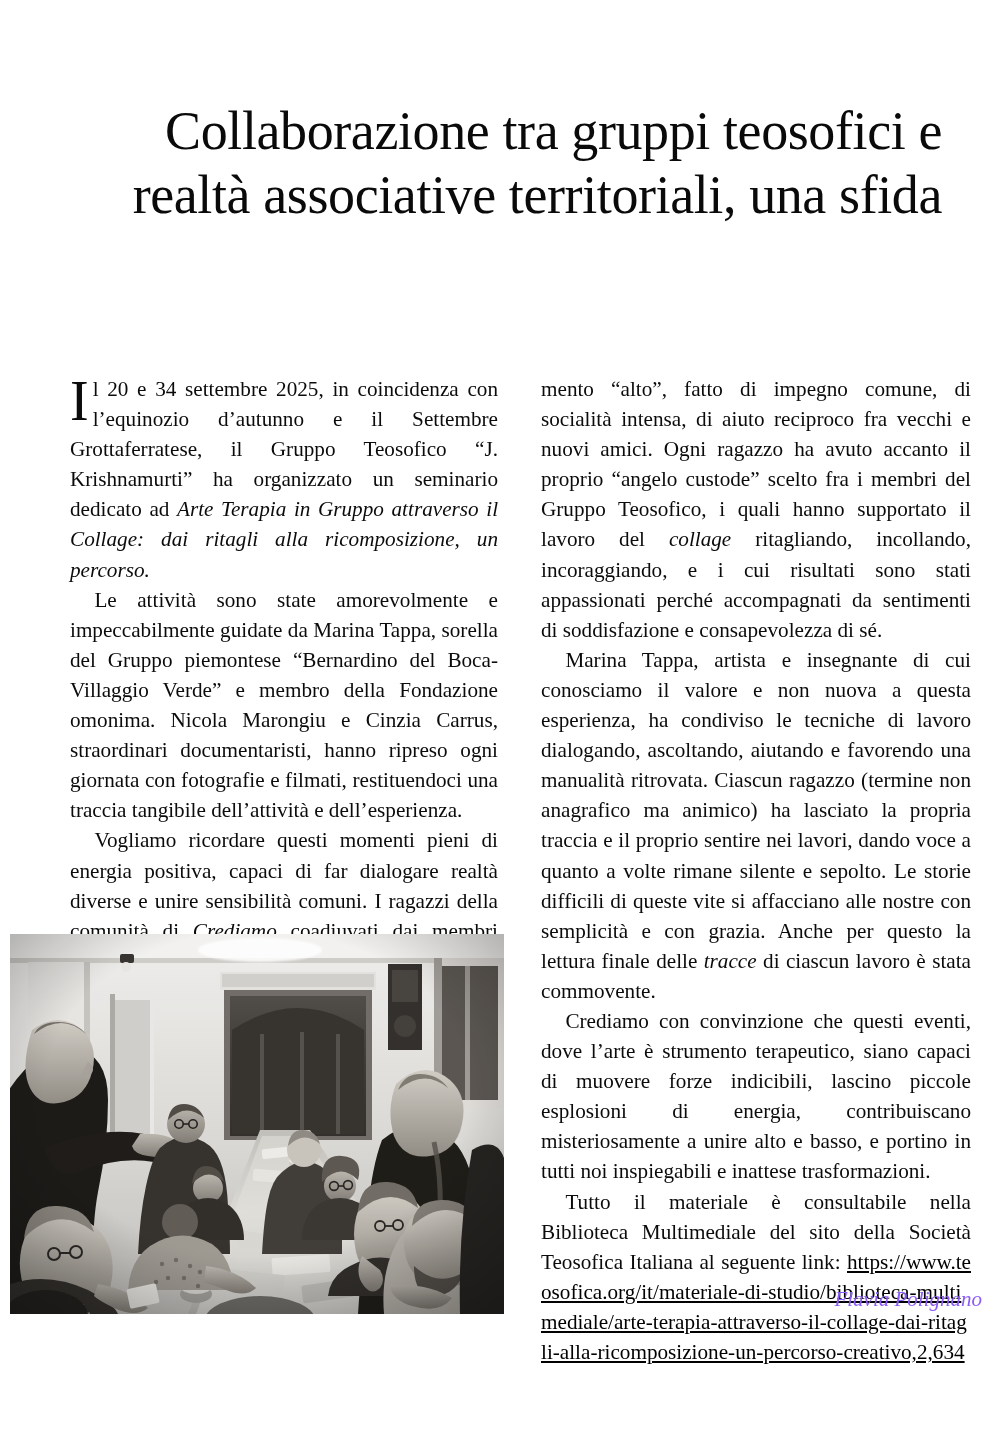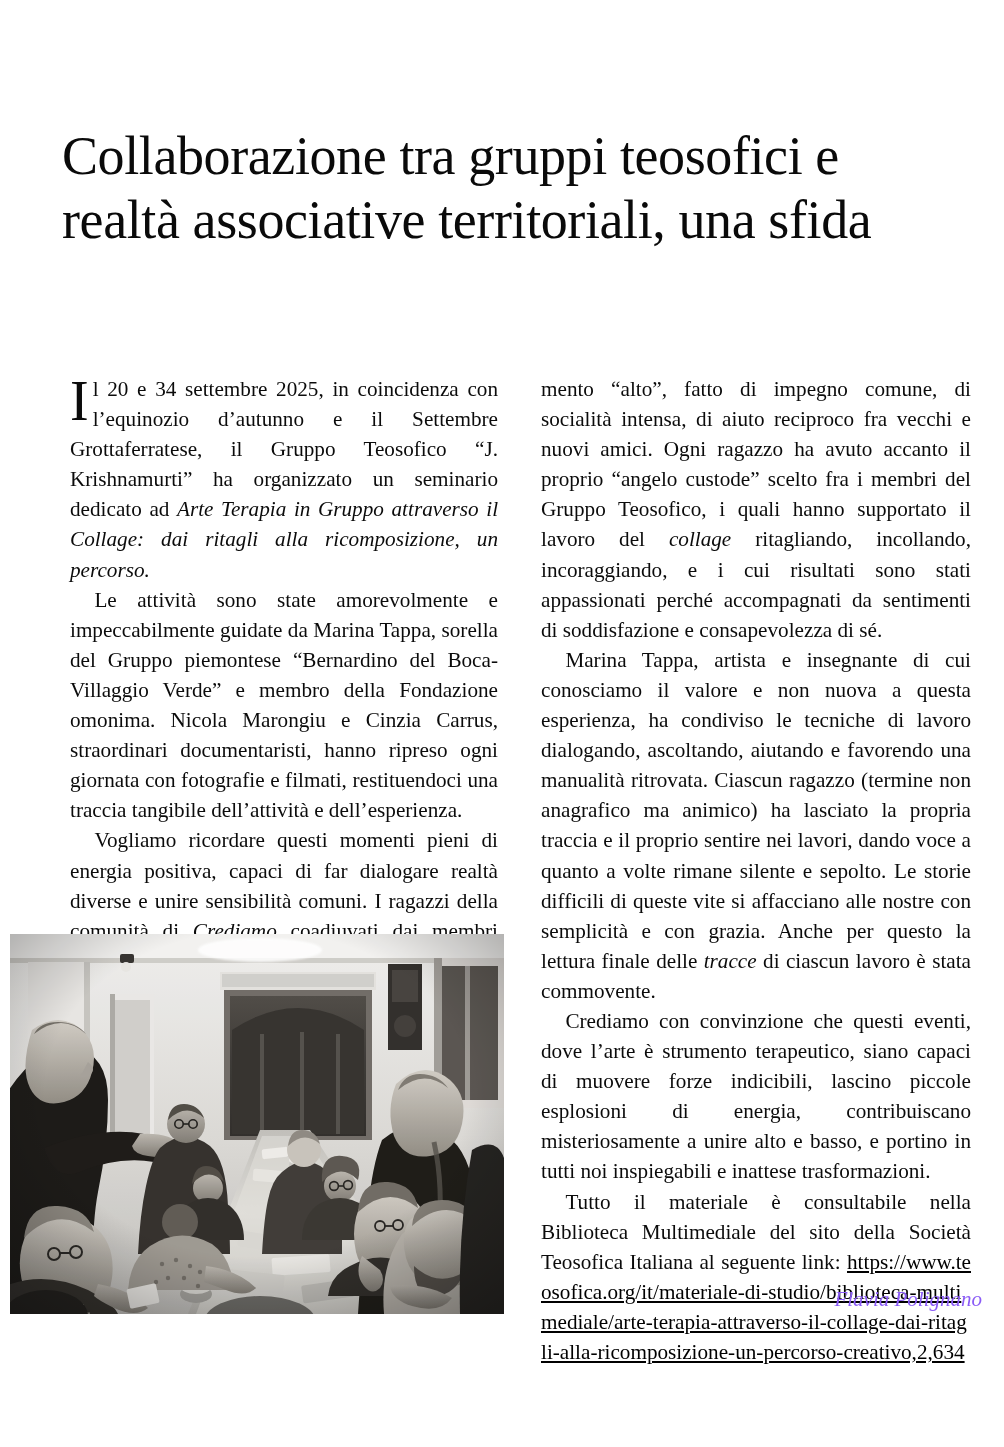--- a/index.html
+++ b/index.html
@@ -14,23 +14,23 @@
     position: relative;
     overflow: hidden;
     font-family: "Liberation Serif", "DejaVu Serif", serif;
     color: #000000;
   }
 
   
   .page-title {
     position: absolute;
     left: 62px;
-    top: 89px;
+    top: 64px;
     width: 880px;
-    text-align: left;
+    text-align: right;
     font-family: "Liberation Serif", "DejaVu Serif", serif;
     font-size: 54px;
     line-height: 1.18;
     font-weight: 400;
     letter-spacing: -0.4px;
     color: #0a0a0a;
   }
 
   
   .columns {

